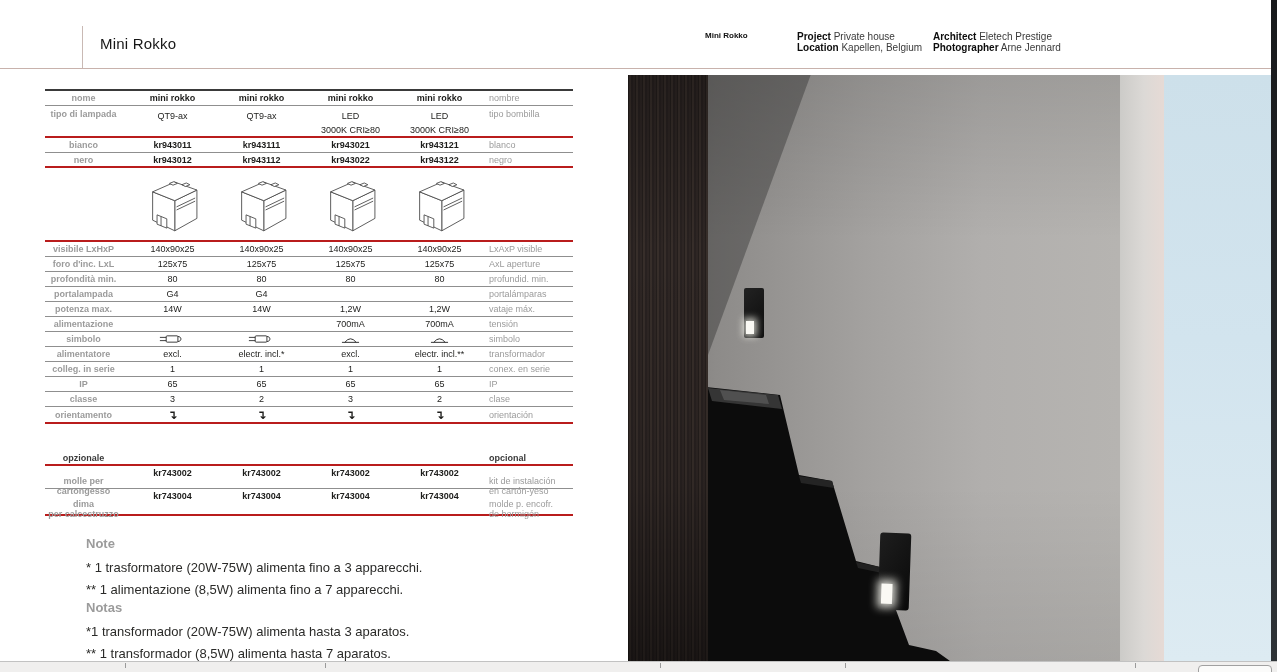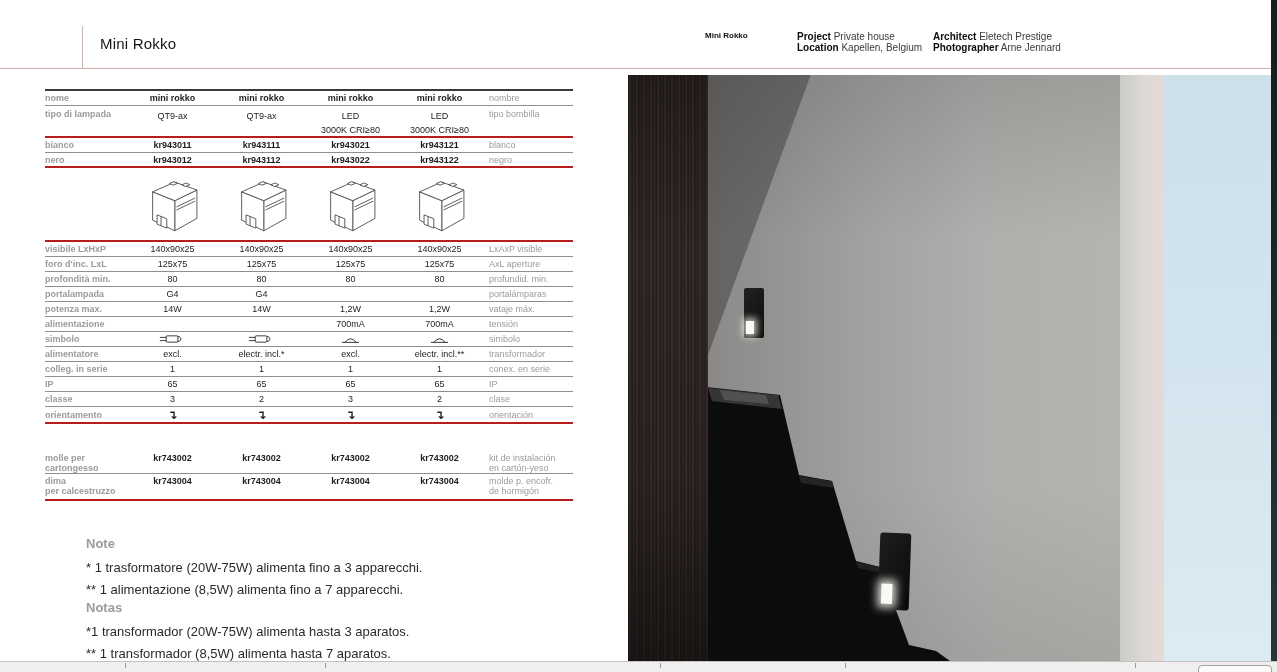--- a/index.html
+++ b/index.html
@@ -24,37 +24,37 @@
   
   .spec-table{position:absolute;left:45px;top:89px;width:528px;border-top:2px solid #3a3a3a}
   .row{
     display:grid;grid-template-columns:83px 89px 89px 89px 89px 89px;
     align-items:center;border-bottom:1px solid #8f8f8f;box-sizing:border-box;
     font-size:9px;
   }
   .row.thick{border-bottom:2px solid #b91c1c}
   .h15{height:15px}.h17{height:17px}.h32{height:32px}.h74{height:74px}
   .row.top{align-items:start}
-  .lit{text-align:left;padding-right:6px;color:#9b9b9b;font-weight:bold}
+  .lit{text-align:center;padding-right:6px;color:#9b9b9b;font-weight:bold}
   .les{padding-left:5px;color:#9b9b9b;font-weight:normal}
   .d{text-align:center;color:#1d1d1b}
   .bold{font-weight:bold}
   .cell2{display:flex;flex-direction:column;height:100%;padding-top:3px;line-height:14px;box-sizing:border-box}
   .row.top .lit,.row.top .les{padding-top:3px}
   .arrow{font-family:"DejaVu Sans",sans-serif;font-weight:bold;font-size:12px;line-height:10px}
   .drawing{width:62px;height:64px;display:block;margin:4px auto 0}
   .symsvg{display:block;margin:0 auto}
 
   
   .opt-table{position:absolute;left:45px;top:451px;width:528px}
   .opt-head{height:15px}
   .opt-head .dk{color:#3a3a3a;font-weight:bold}
   .opt-row{align-items:start}
   .h23{height:23px}.h27{height:27px}
-  .opt-row .lit,.opt-row .les{line-height:10px;padding-top:2px}
+  .opt-row .lit,.opt-row .les{line-height:10px;padding-top:10px}
   .opt-row .d{padding-top:2px}
 
   
   .notes{position:absolute;left:86px;width:420px;font-size:13px}
   .notes-it{top:536px}
   .notes-es{top:600px}
   .note-title{font-weight:bold;color:#9b9b9b;margin-bottom:9px}
   .note-line{color:#2a2a28;margin-bottom:7px}
 
   
@@ -359,20 +359,28 @@
       <span class="lit">orientamento</span>
       <span class="d arrow">↴</span>
       <span class="d arrow">↴</span>
       <span class="d arrow">↴</span>
       <span class="d arrow">↴</span>
       <span class="les">orientación</span>
     </div>
   </div>
 
   <div class="opt-table">
+    <div class="row opt-head thick">
+      <span class="lit dk">opzionale</span>
+      <span></span>
+        <span></span>
+      <span></span>
+        <span></span>
+      <span class="les dk">opcional</span>
+    </div>
     <div class="row opt-row h23">
       <span class="lit"><span>molle per</span><br><span>cartongesso</span></span>
       <span class="d bold">kr743002</span>
       <span class="d bold">kr743002</span>
       <span class="d bold">kr743002</span>
       <span class="d bold">kr743002</span>
       <span class="les"><span>kit de instalación</span><br><span>en cartón-yeso</span></span>
     </div>
     <div class="row opt-row h27 thick">
       <span class="lit"><span>dima</span><br><span>per calcestruzzo</span></span>

